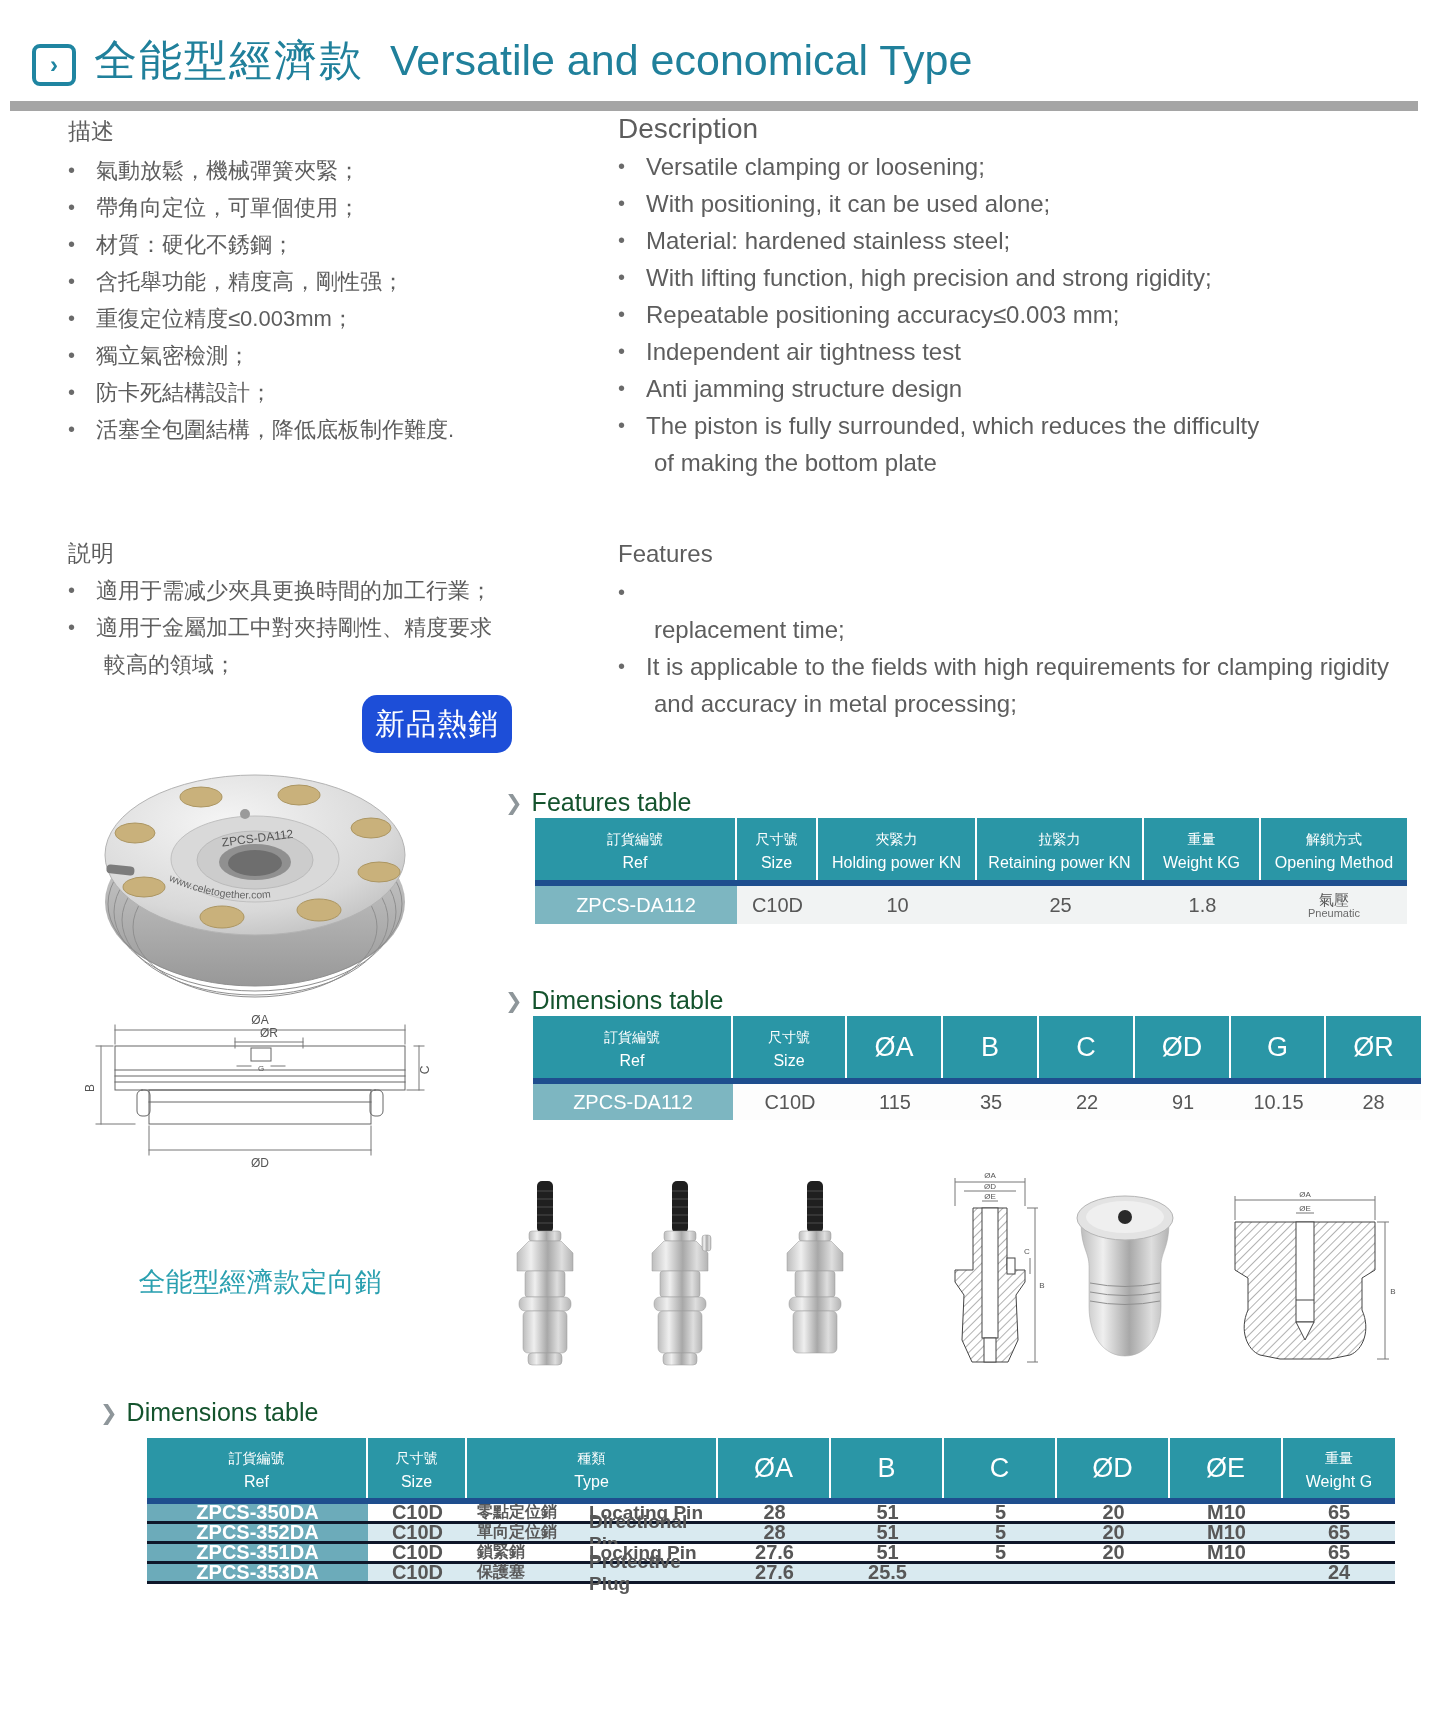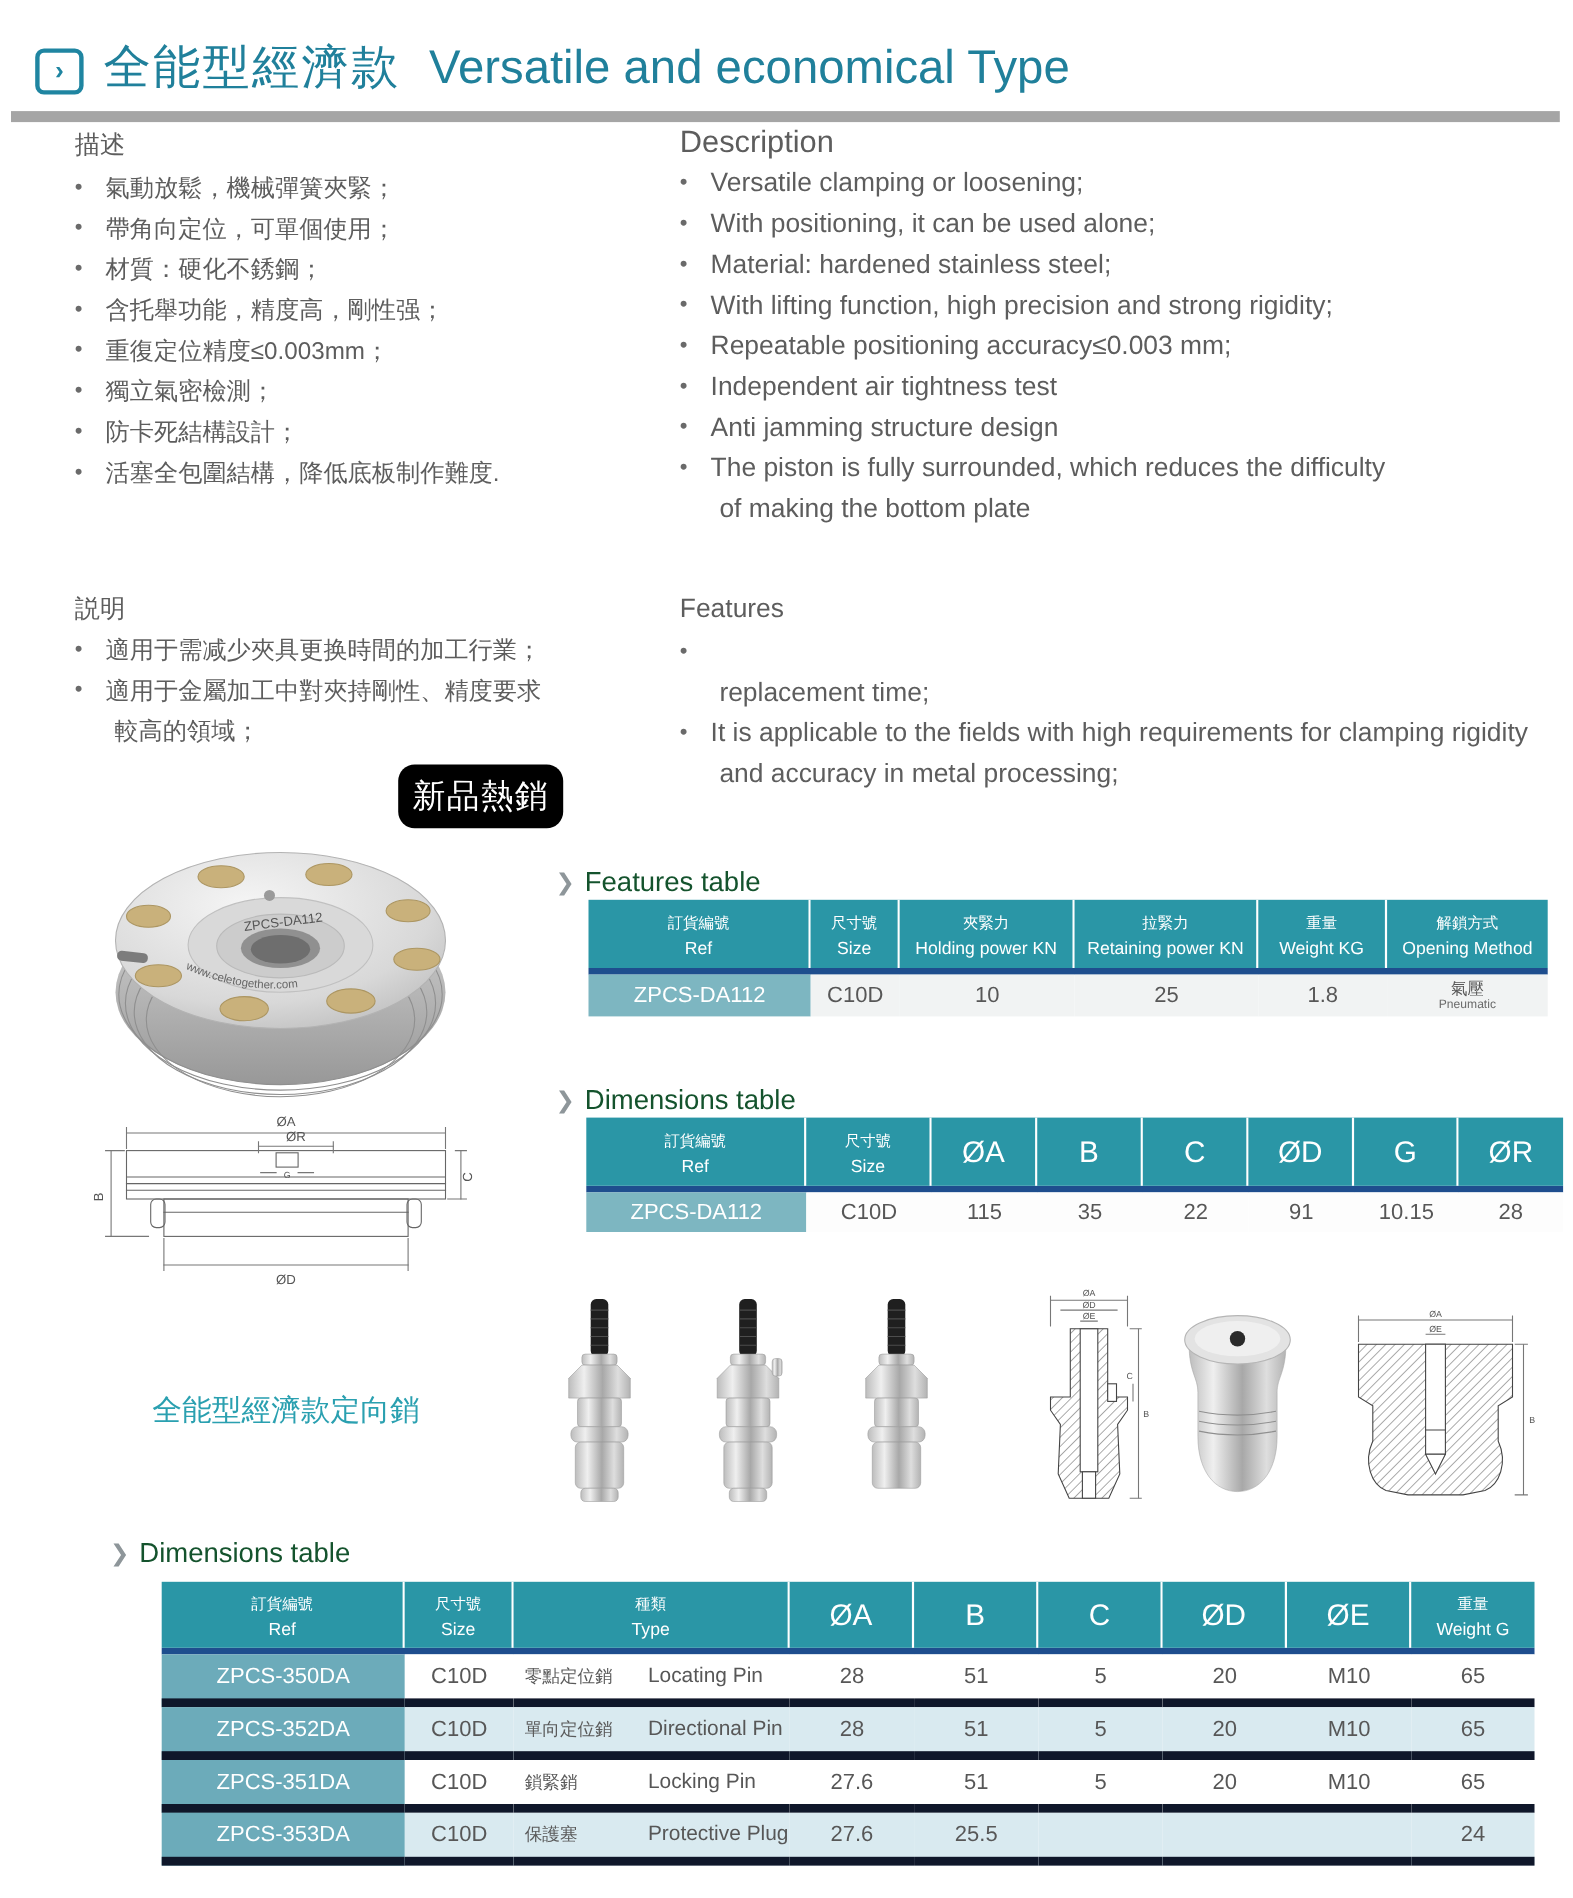--- a/index.html
+++ b/index.html
@@ -53,30 +53,30 @@
   .td .sen{font-size:11px;margin-top:1px;color:#6a6a6a;}
 
   .tbl-dims{left:533px;top:1016px;width:888px;}
   .tbl-dims .thead,.tbl-dims .trow{grid-template-columns:200px 114px 96px 96px 96px 96px 95px 95px;}
   .tbl-dims .td{background:#fdfdfd;height:36px;}
   .tbl-dims .refcell{background:#7db6c1;}
 
   .tbl-pins{left:147px;top:1438px;width:1248px;}
   .tbl-pins .thead,.tbl-pins .trow{grid-template-columns:221px 99px 251px 113px 113px 113px 113px 113px 112px;}
   .tbl-pins .th{height:60px;}
-  .tbl-pins .td{height:48px;border-bottom:8px solid #0f172a;}
+  .tbl-pins .td{height:20px;border-bottom:3px solid #0f172a;font-weight:bold;}
   .tbl-pins .refcell{background:#6cabba;}
   .tbl-pins .trow:nth-child(even) .td{background:#d9eaf0;}
   .tbl-pins .trow:nth-child(even) .td.refcell{background:#6cabba;}
   .td.pair{justify-content:flex-start;padding-left:10px;}
   .td .pzh{font-size:16px;width:112px;flex:0 0 112px;color:#5a5a5a;}
   .td .pen{font-size:19px;}
 
   
-  .badge{position:absolute;left:362px;top:695px;width:150px;height:58px;background:#000000;color:#fff;
+  .badge{position:absolute;left:362px;top:695px;width:150px;height:58px;background:#1d4ed8;color:#fff;
          font-size:30px;display:flex;align-items:center;justify-content:center;border-radius:15px;letter-spacing:1px;}
   .caption{position:absolute;left:100px;top:1262px;width:320px;text-align:center;color:#2aa0b0;
            font-size:27px;line-height:41px;}
 
   .figure{position:absolute;}
   svg text{font-family:"Liberation Sans","DejaVu Sans",sans-serif;}
 </style>
 </head>
 <body>
 

